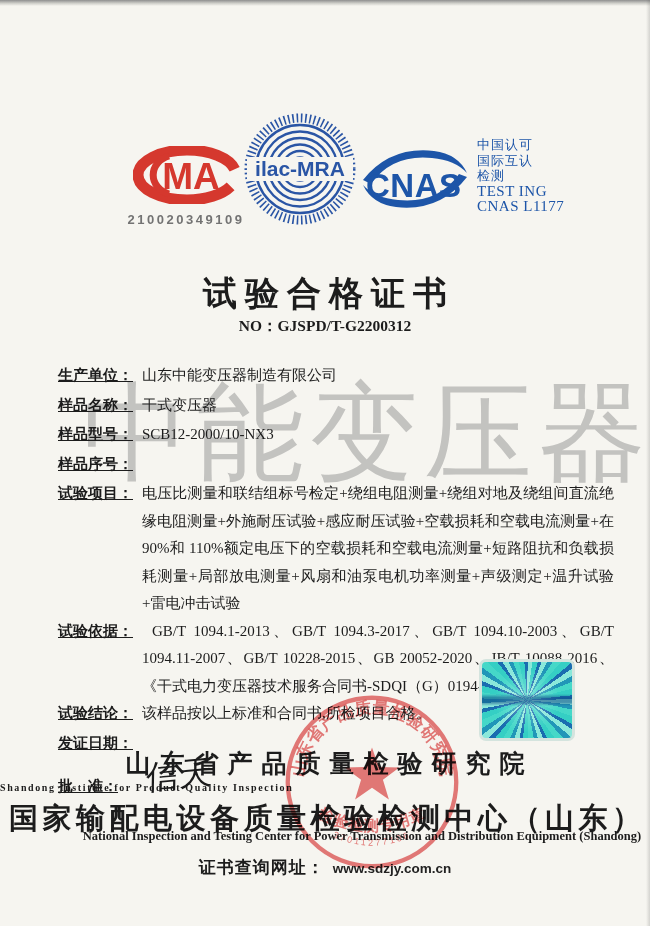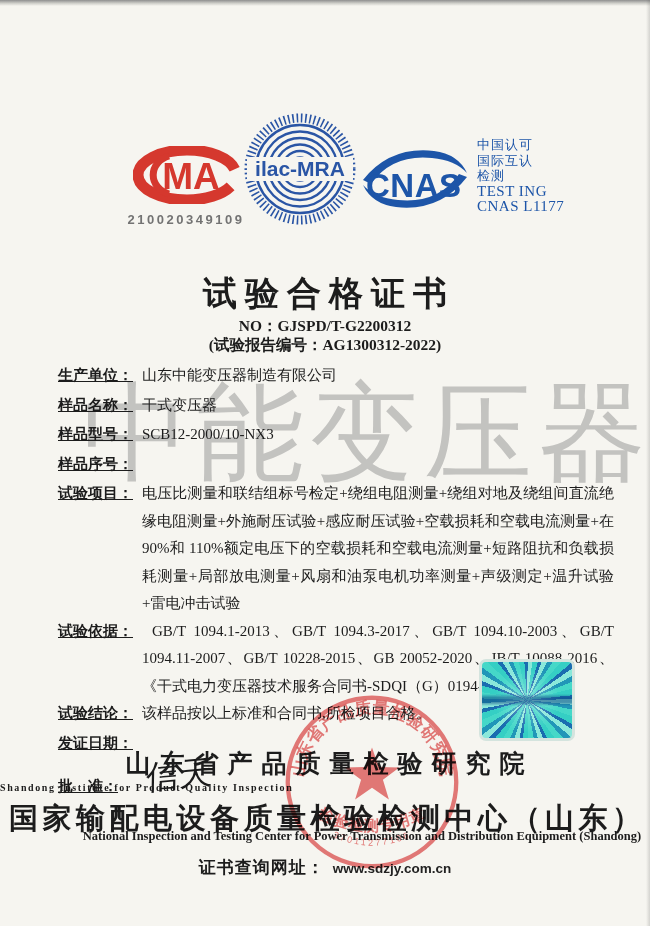--- a/index.html
+++ b/index.html
@@ -118,21 +118,20 @@
   <div class="cnas-caption">
     <div class="cn">中国认可</div>
     <div class="cn">国际互认</div>
     <div class="cn">检测</div>
     <div class="en">TEST ING</div>
     <div class="en">CNAS L1177</div>
   </div>
 
   <div class="title">试验合格证书</div>
   <div class="cert-no">NO：GJSPD/T-G2200312</div>
-  <div class="report-no">(试验报告编号：AG1300312-2022)</div>
 
   <div class="fields">
     <div class="field">
       <span class="label">生产单位：</span>
       <span class="value">山东中能变压器制造有限公司</span>
     </div>
     <div class="field">
       <span class="label">样品名称：</span>
       <span class="value">干式变压器</span>
     </div>

